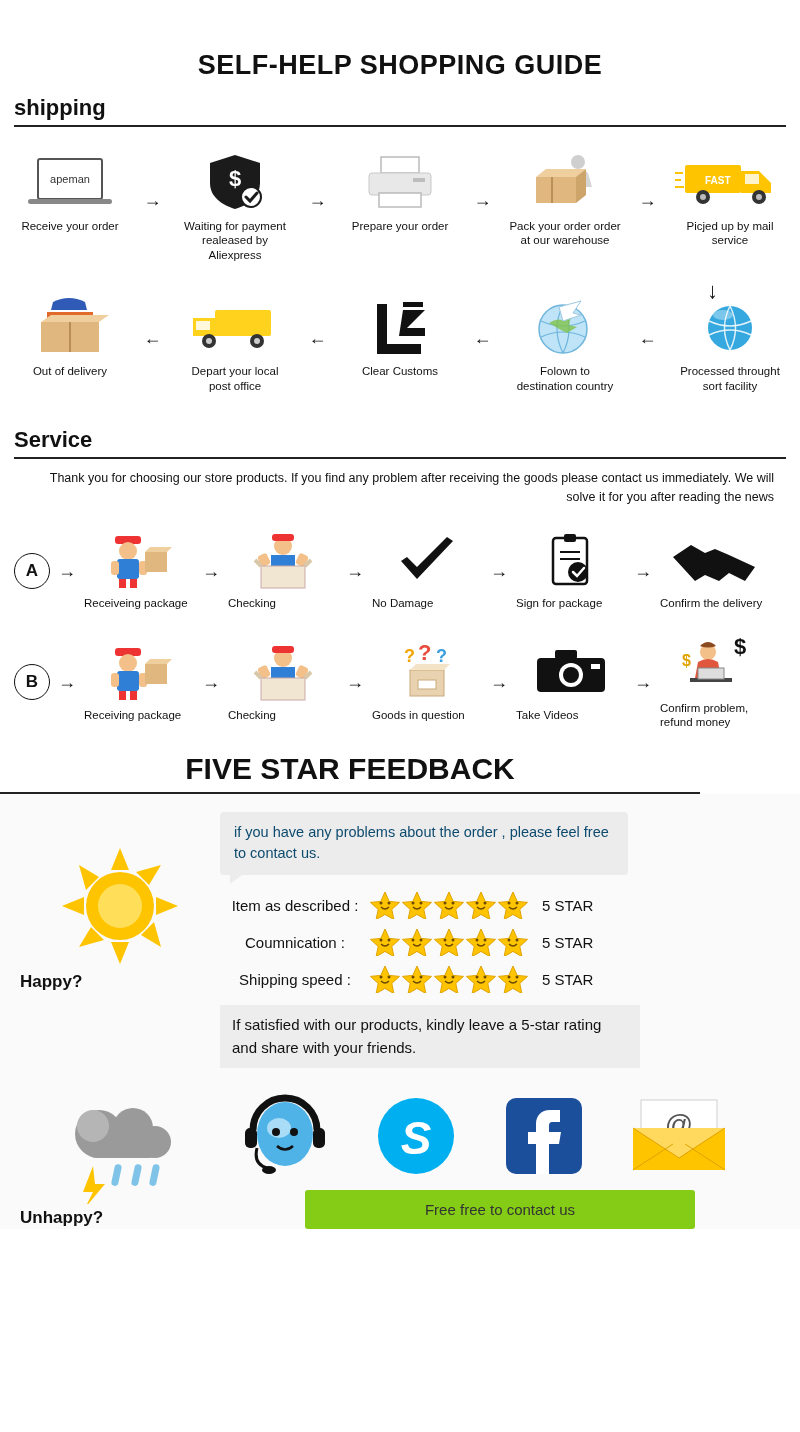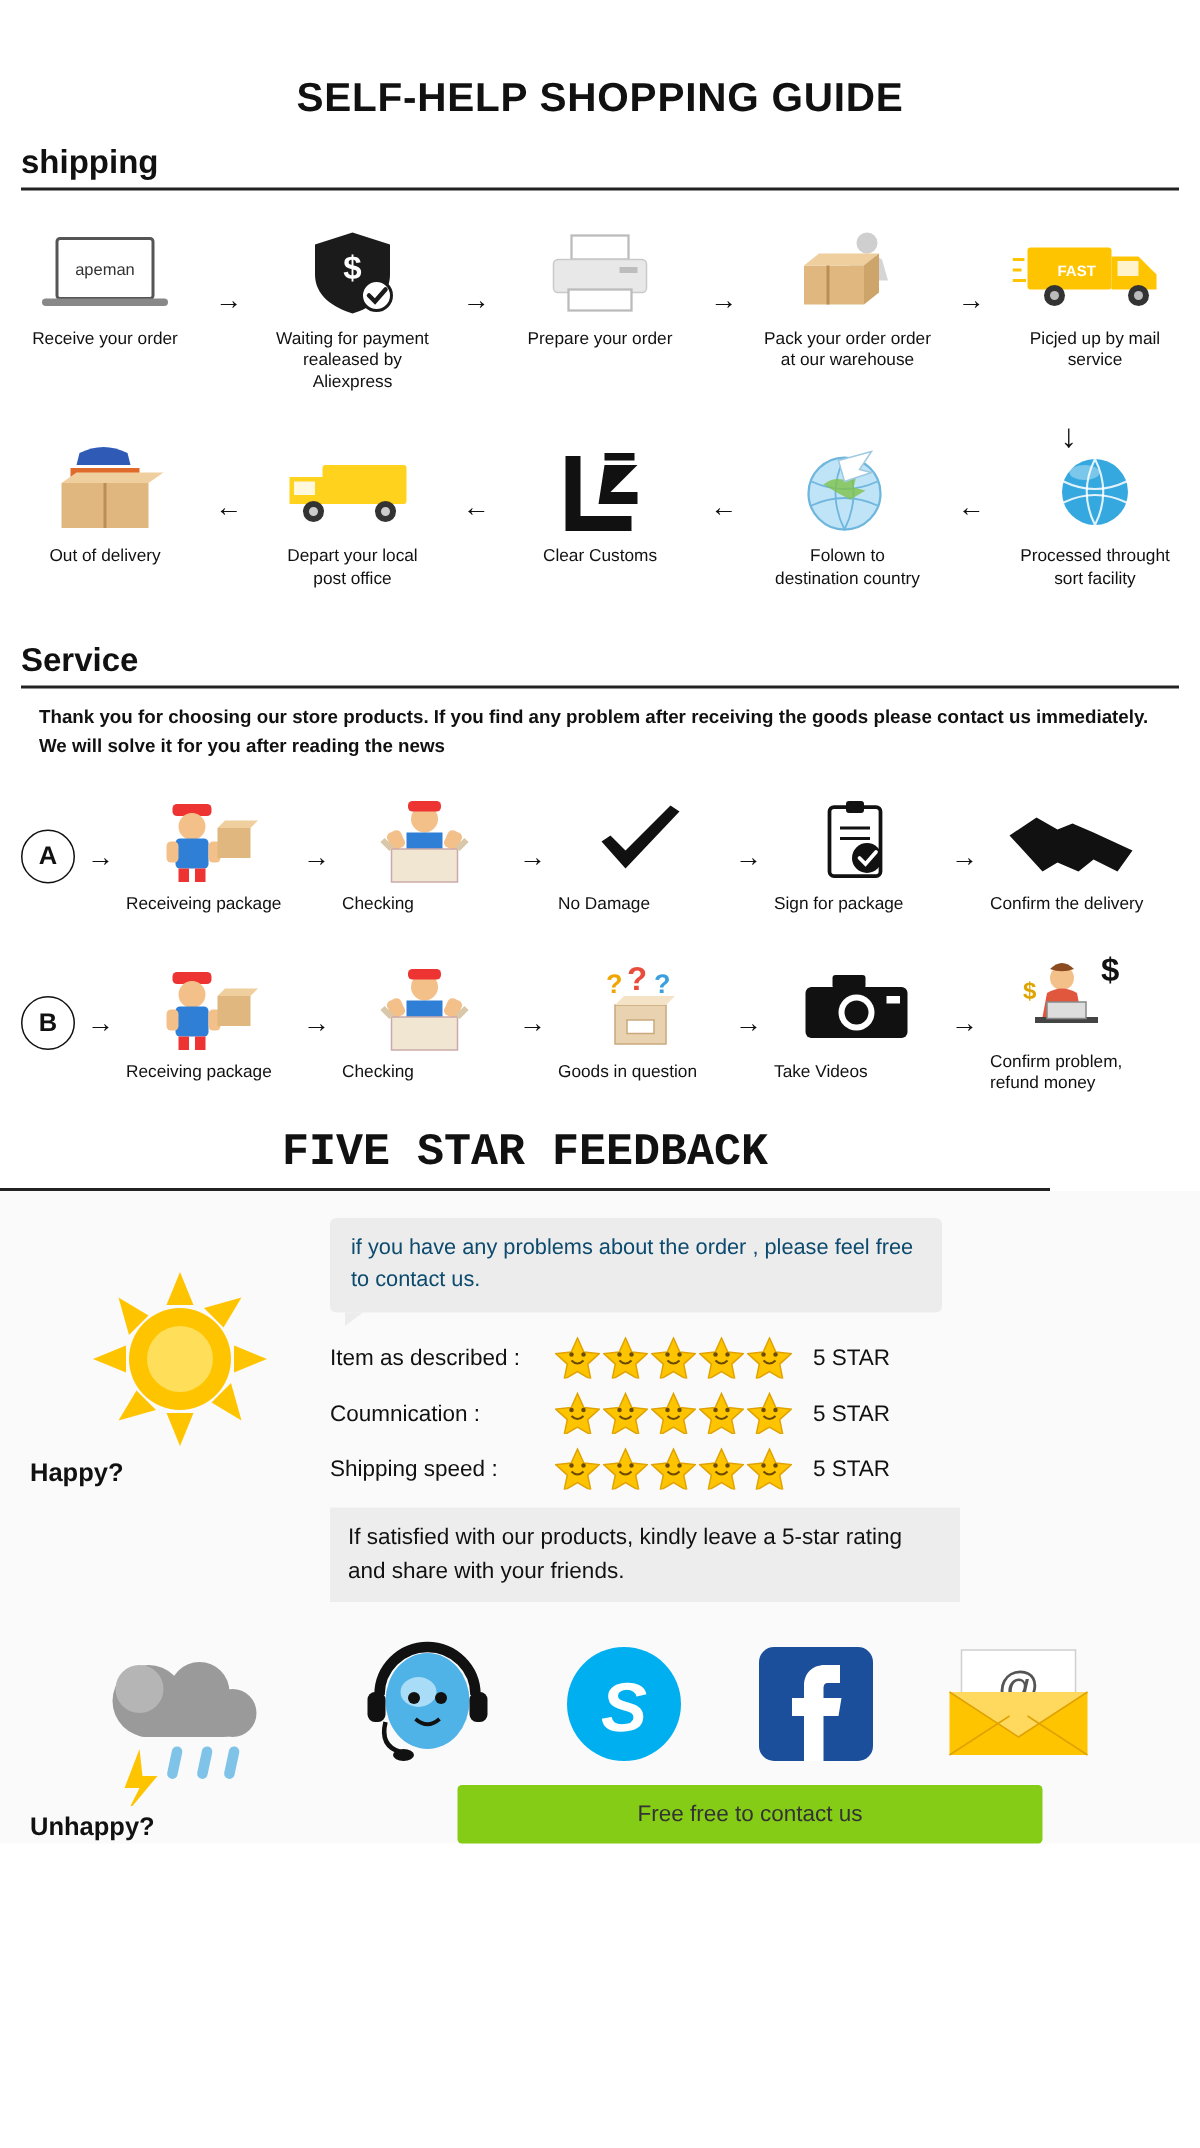--- a/index.html
+++ b/index.html
@@ -65,23 +65,23 @@
   .down-arrow{
     position:absolute;
     right:82px;
     top:278px;
     font-size:22px;
     color:#111;
   }
 
   
   .service-note{
-    text-align:left;
+    text-align:right;
     font-size:12.5px;
-    font-weight:bold;
+    font-weight:normal;
     line-height:1.5;
     padding:10px 26px 0 26px;
   }
   .svc-row{
     display:flex;align-items:center;
     padding:0 14px;
     margin-top:14px;
   }
   .badge{
     width:34px;height:34px;border-radius:50%;
@@ -94,39 +94,38 @@
     width:110px;font-size:11.5px;line-height:1.25;
   }
   .svc-step .cap{display:block;margin-top:4px;}
 
   
   .five-title{
     text-align:center;
     font-size:30px;font-weight:bold;
     padding:22px 0 6px 0;
     padding-right:100px;
-    font-family:Liberation Mono, monospace;
   }
   .five-rule{height:2px;background:#222;margin:0 100px 0 0;}
   .fb-zone{background:#fafafa;}
 
   .bubble{
     background:#ececec;color:#0c4a6e;
     font-size:14.5px;line-height:1.5;
     padding:10px 14px;border-radius:4px;
     width:380px;position:relative;
   }
   .bubble:after{
     content:"";position:absolute;left:10px;bottom:-9px;
     border-width:9px 12px 0 0;border-style:solid;
     border-color:#ececec transparent transparent transparent;
   }
   .rate-line{
     display:flex;align-items:center;
-    font-size:15px;margin-top:9px;
+    font-size:15px;margin-top:9px;text-align:center;
   }
   .rate-label{width:150px;}
   .stars{display:flex;}
   .star{margin-right:2px;}
   .rate-val{margin-left:12px;font-size:15px;}
   .satisf{
     background:#ededed;
     font-size:15px;line-height:1.5;
     padding:9px 12px;margin-top:12px;width:396px;
   }

